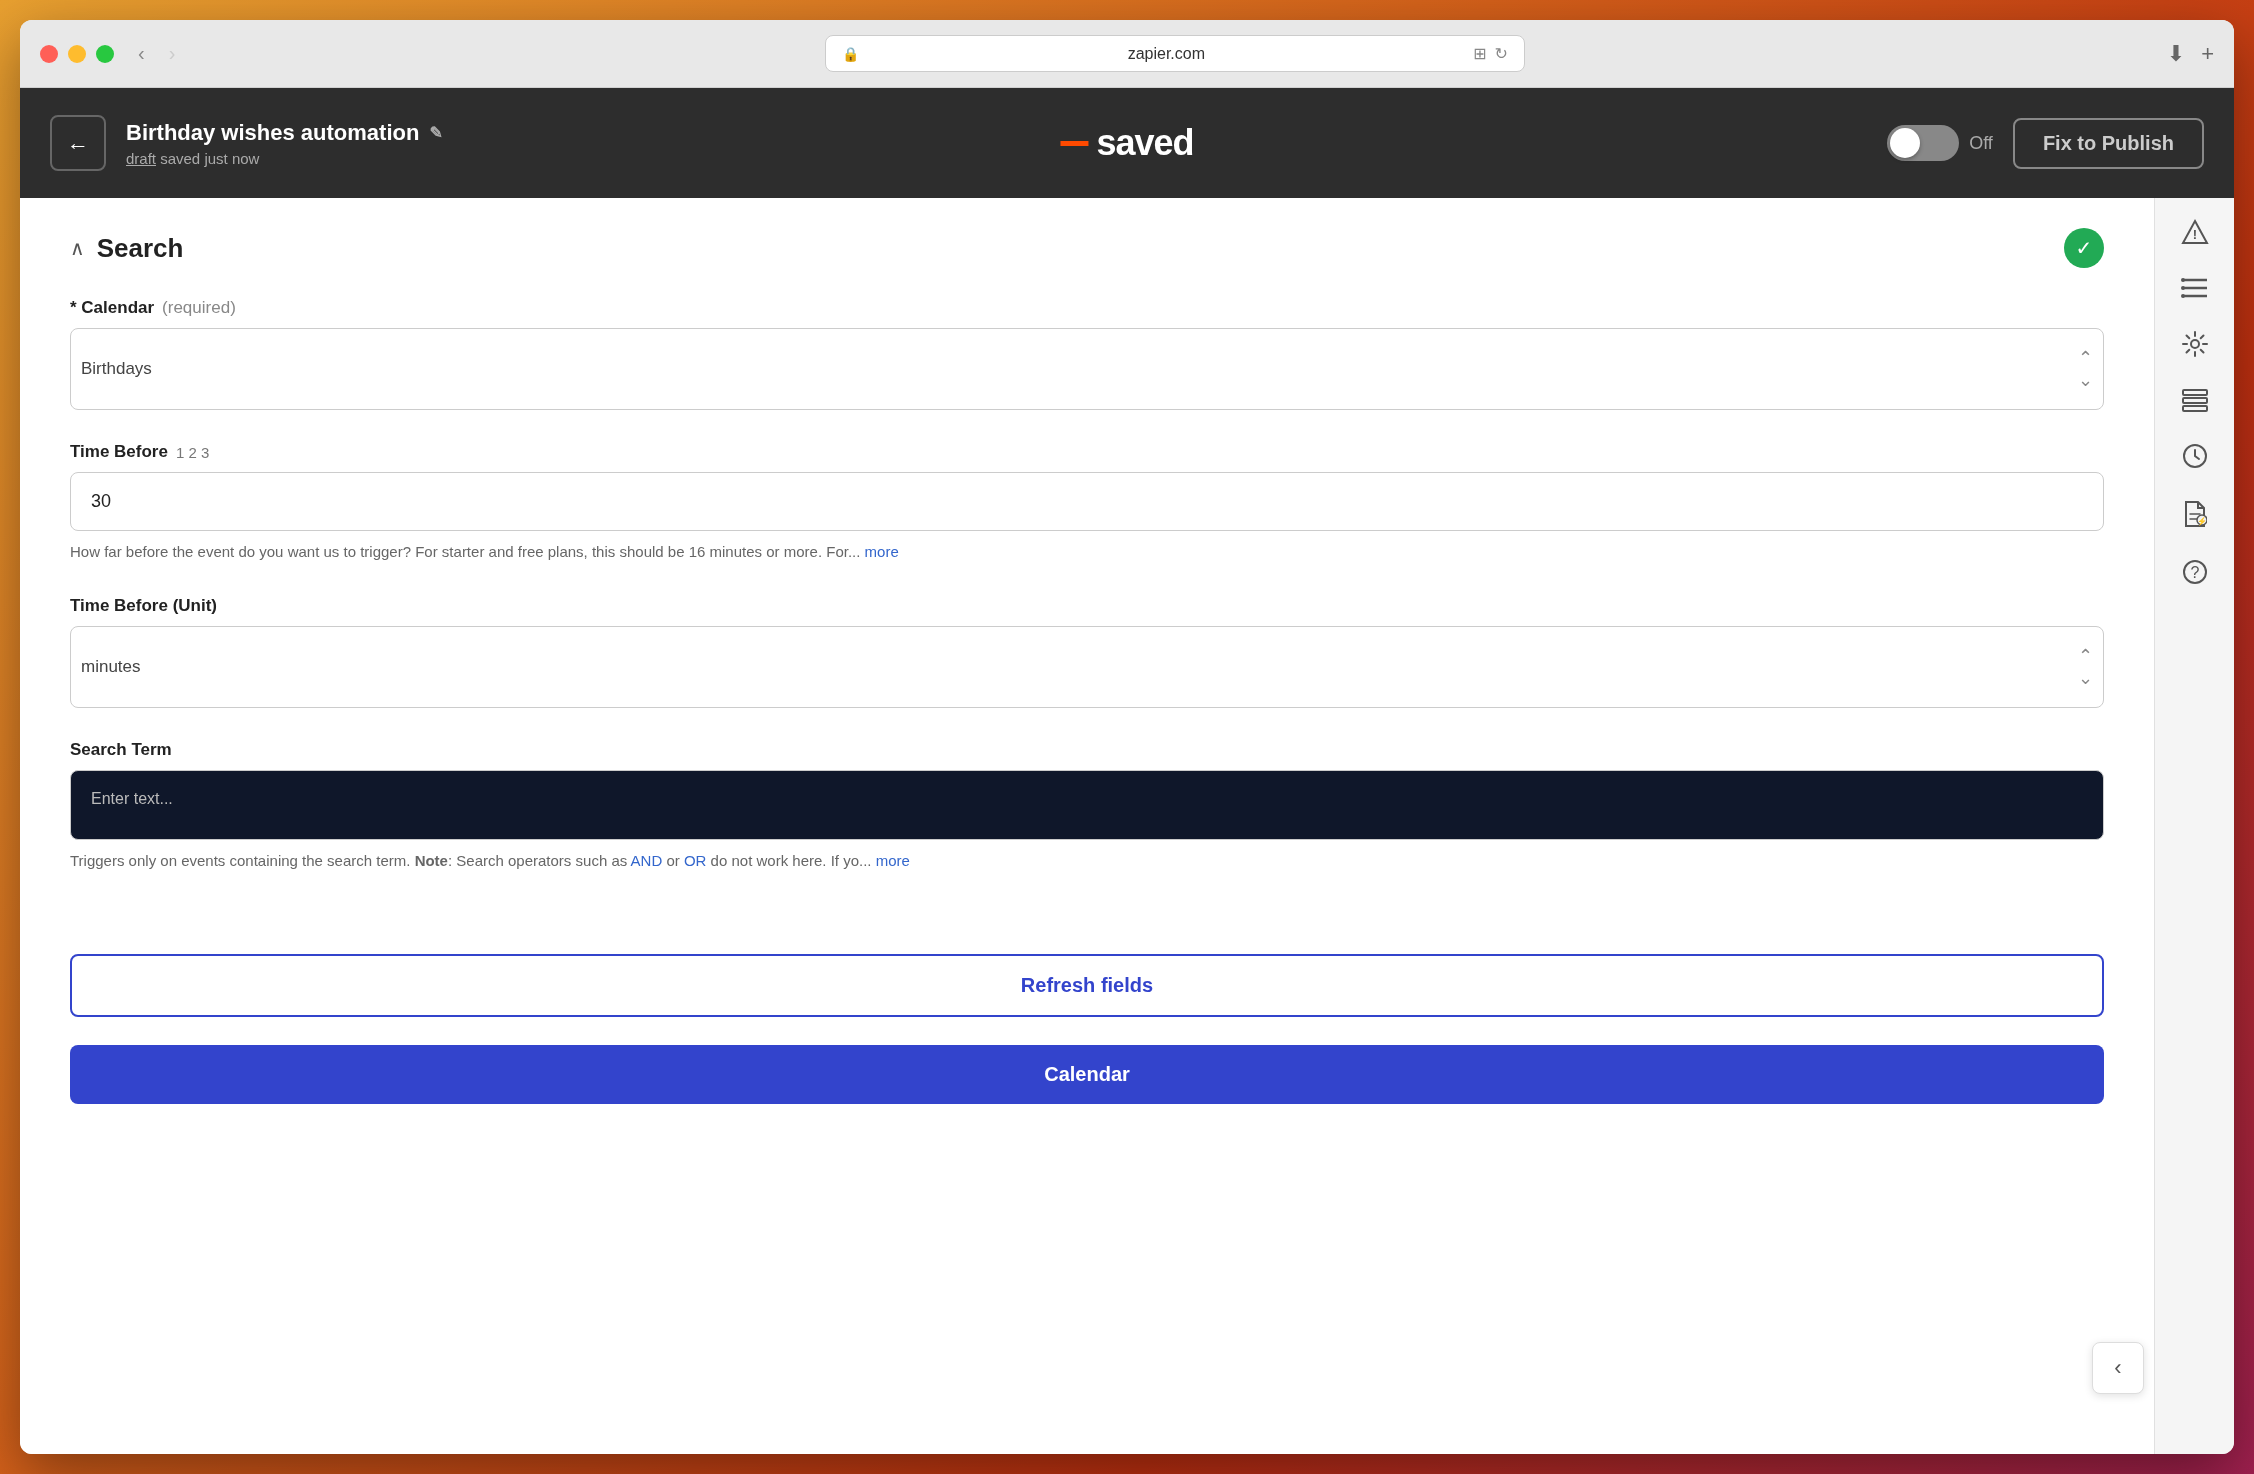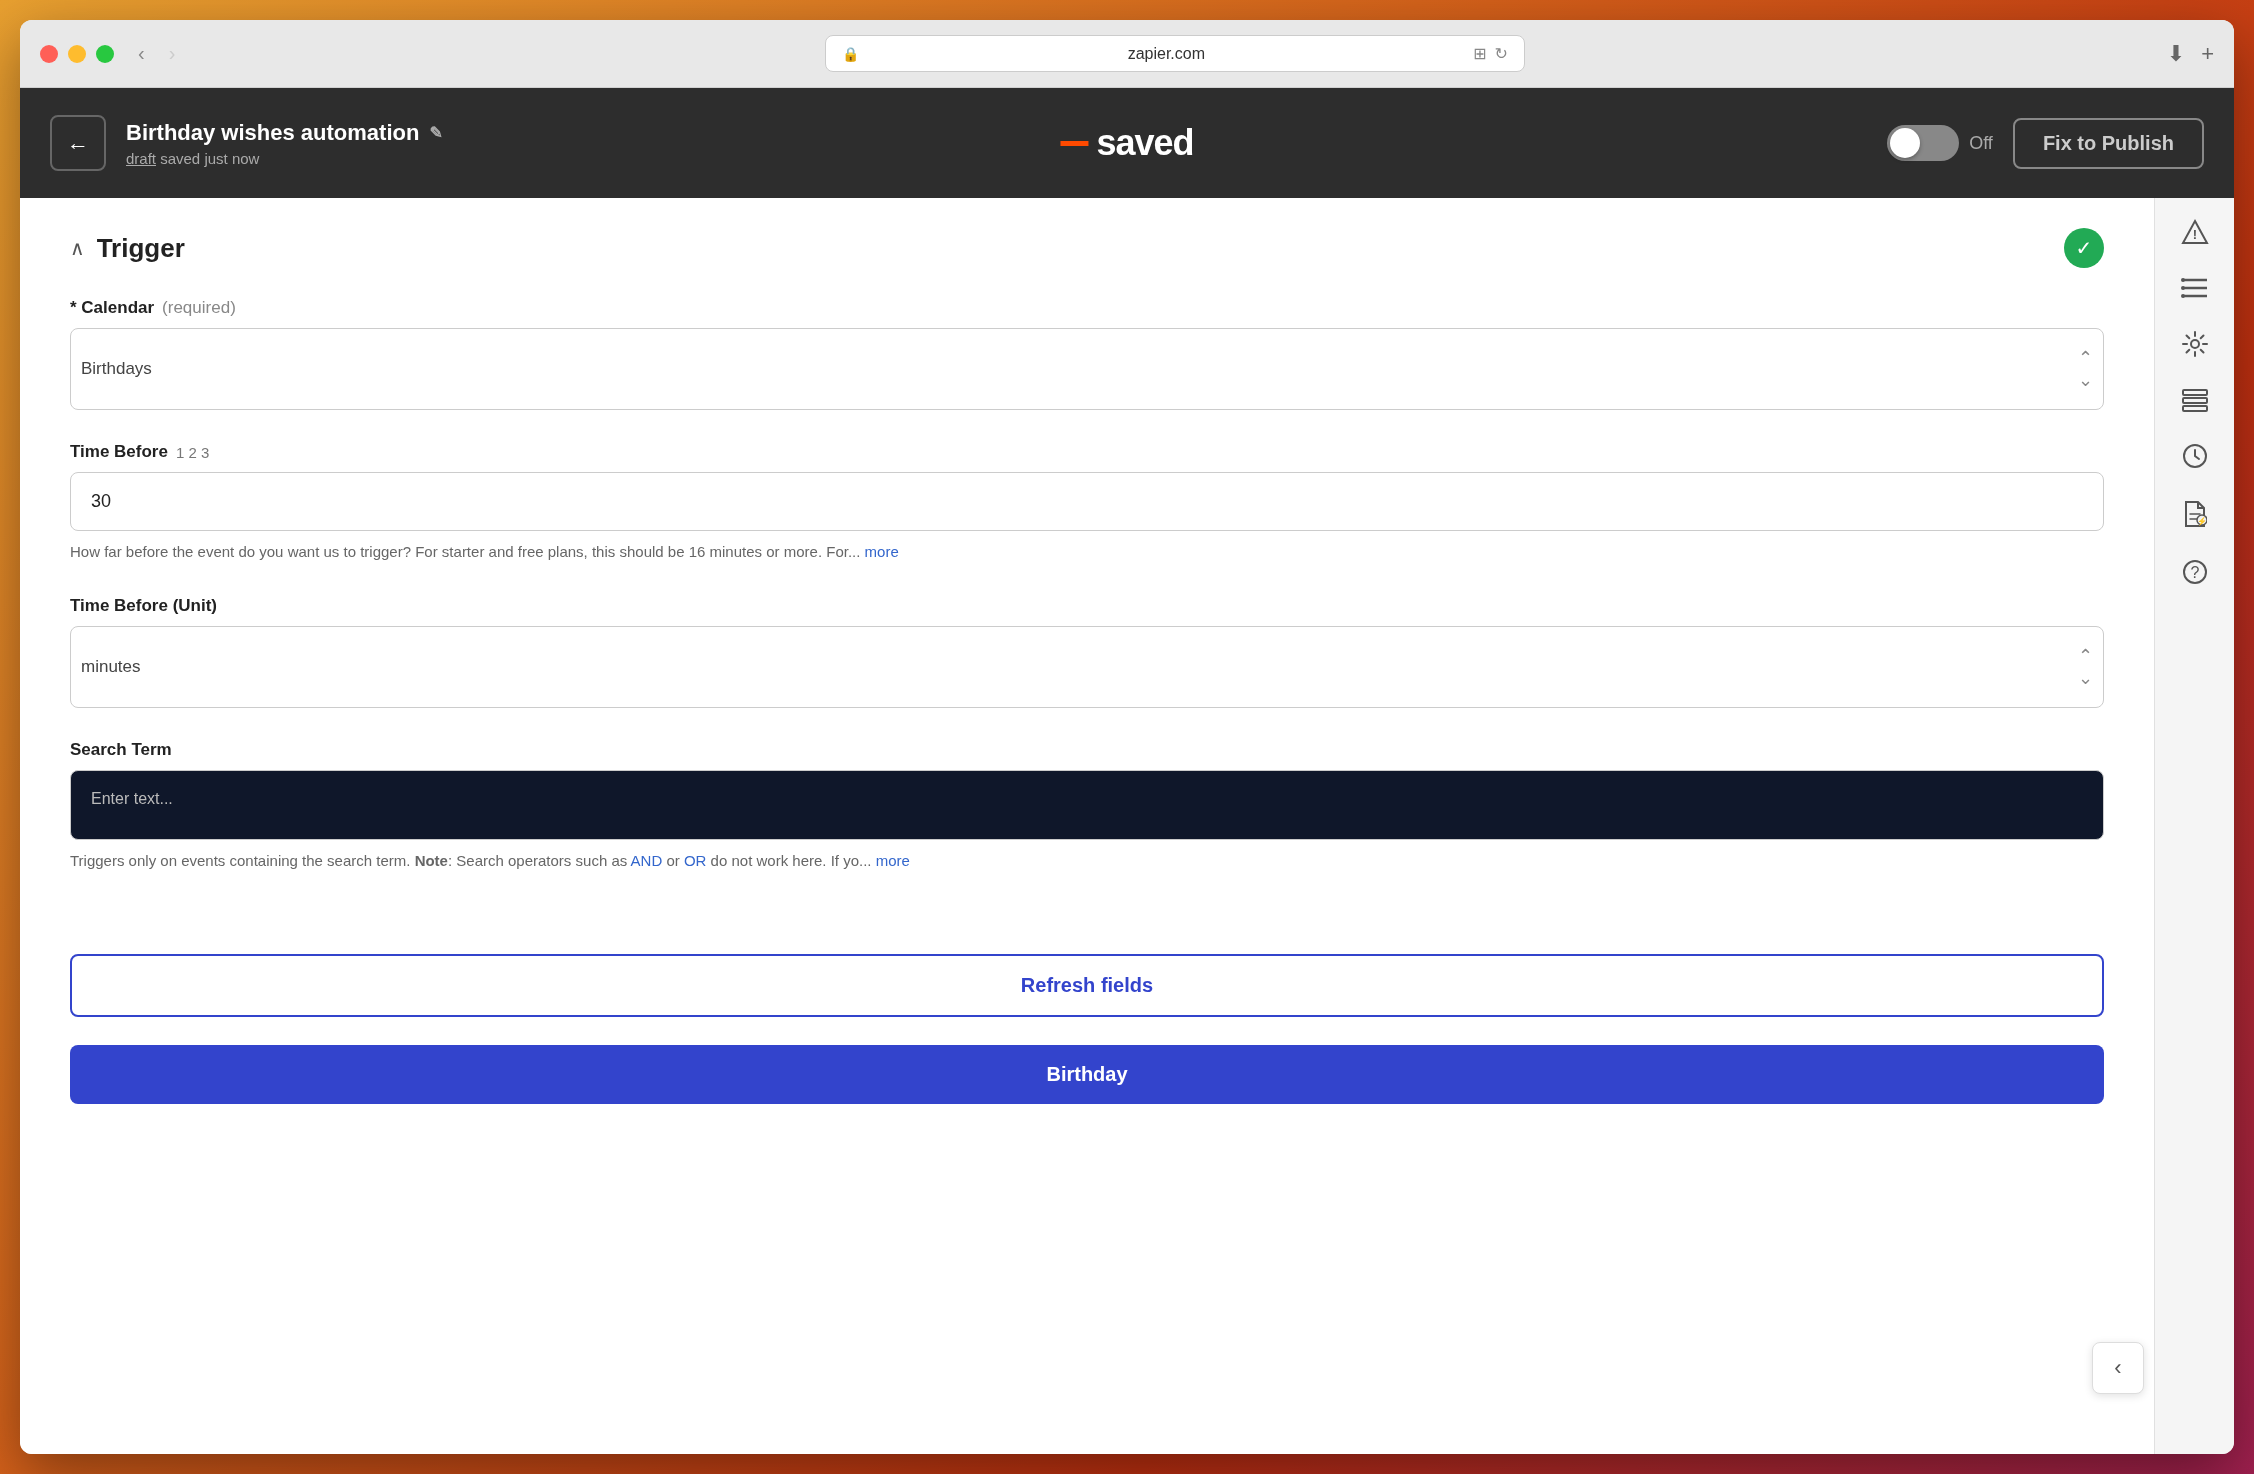--- a/index.html
+++ b/index.html
@@ -487,21 +487,21 @@
   </div>
 
   <div class="main-content">
 
     <div class="left-panel">
       <div class="trigger-section">
 
         <div class="trigger-header">
           <div class="trigger-title-row">
             <button class="collapse-btn">∧</button>
-            <span class="trigger-title">Trigger</span>
+            <span class="trigger-title">Search</span>
           </div>
           <div class="success-badge">✓</div>
         </div>
 
         <div class="form-group">
           <div class="field-label">
             <span>* Calendar</span>
             <span class="field-required">(required)</span>
           </div>
           <div class="select-field">
@@ -545,21 +545,21 @@
             <span> or </span>
             <a class="more-link">OR</a>
             <span> do not work here. If yo...</span>
             <a class="more-link">more</a>
           </div>
         </div>
       </div>
 
       <div class="bottom-actions">
         <button class="refresh-btn">Refresh fields</button>
-        <button class="continue-btn">Birthday</button>
+        <button class="continue-btn">Calendar</button>
       </div>
     </div>
 
     <div class="right-sidebar">
       <div class="sidebar-icon">
         <svg width="28" height="28" viewBox="0 0 28 28" fill="none" xmlns="http://www.w3.org/2000/svg">
           <path d="M14 3L26 25H2L14 3Z" stroke="#555" stroke-width="2" fill="none"></path>
           <text x="14" y="21" text-anchor="middle" font-size="13" fill="#555" font-weight="bold">!</text>
         </svg>
       </div>

